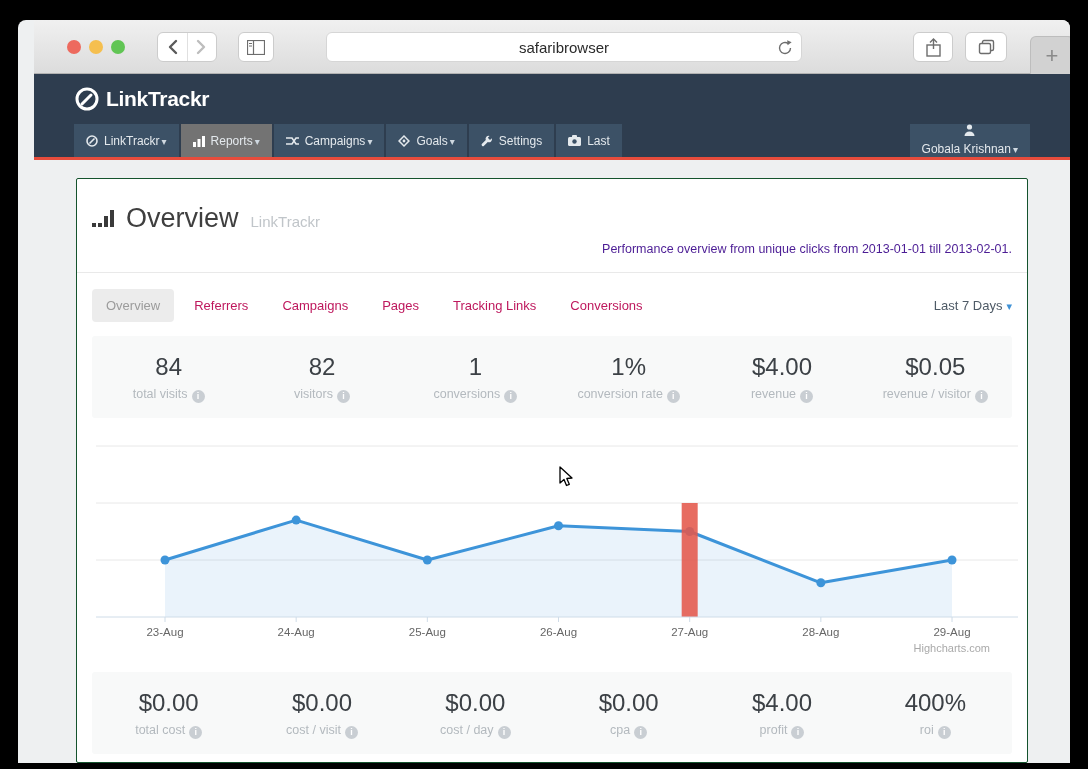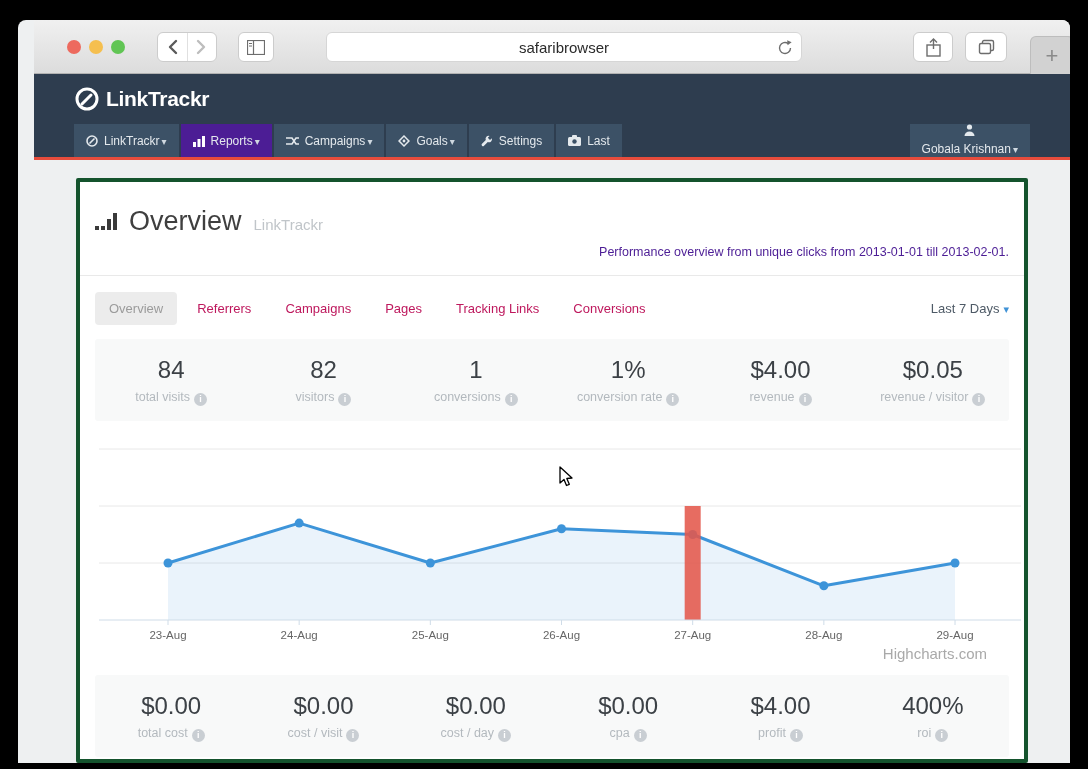--- a/index.html
+++ b/index.html
@@ -37,27 +37,27 @@
 
   
   .brandbar { height:50px; flex:0 0 50px; background:#2e3d4f; display:flex; align-items:center; padding-left:40px; }
   .brand { display:flex; align-items:center; gap:6px; color:#fff; font-size:21px; font-weight:bold; letter-spacing:-0.3px; }
 
   
   .navbar { height:36px; flex:0 0 36px; background:#2e3d4f; border-bottom:3px solid #e74c3c;
             display:flex; align-items:stretch; padding-left:40px; gap:2px; }
   .nav-btn { display:flex; align-items:center; gap:6px; padding:0 12px; background:#3c5166;
              color:#e4e9ed; font-size:12px; cursor:pointer; white-space:nowrap; }
-  .nav-btn.active { background:#4c1d95; }
+  .nav-btn.active { background:#737373; }
   .nav-btn .caret::after { content:"▾"; font-size:10px; margin-left:2px; color:#cfd8e0; }
   .nav-user { margin-left:auto; margin-right:40px;flex-direction:column; }
 
   
   .content { flex:1; background:#eef0f1; padding:18px 42px 0 42px; overflow:hidden; }
-  .card { background:#fff; border:4px solid #14532d; border-radius:2px; height:100%; padding:0 15px; }
+  .card { background:#fff; border:1px solid #14532d; border-radius:2px; height:100%; padding:0 15px; }
 
   .page-header { padding:24px 0 0 0; }
   .title-row { display:flex; align-items:center; gap:10px; }
   .page-title { font-size:27px; color:#3f3f3f; }
   .page-title-suffix { font-size:15px; color:#c0c5c9; margin-left:2px; padding-top:6px; }
   .page-subtitle { font-size:12.5px; color:#4c1d95; margin-top:8px;text-align:right; }
   .hr { border-top:1px solid #e9e9e9; margin:16px -15px 0 -15px; }
 
   .tabs-row { display:flex; align-items:center; padding:16px 0 14px 0; }
   .tab { font-size:13px; color:#be185d; padding:9px 14px; margin-right:6px; border-radius:4px; cursor:pointer; }
@@ -68,21 +68,21 @@
   .stats-box { background:#f8f9f9; border-radius:3px; display:flex; padding:17px 0 15px 0; }
   .stat { flex:1; text-align:center; }
   .stat-value { font-size:24px; color:#3c4146; }
   .stat-label { font-size:12.5px; color:#b3b9be; margin-top:6px; }
   .info { display:inline-block; width:13px; height:13px; background:#c9ced3; border-radius:50%;
           color:#fff; font-size:9px; font-weight:bold; line-height:13px; text-align:center;
           margin-left:4px; vertical-align:-1px; }
   .info::after { content:"i"; }
 
   .chart-wrap { position:relative; margin-top:6px; height:244px; }
-  .credits { position:absolute; right:22px; top:218px; font-size:15px; color:#a9a9a9; }
+  .credits { position:absolute; right:22px; top:218px; font-size:11px; color:#a9a9a9; }
 
   .stats-bottom { margin-top:4px;justify-content:center; }
 
   
   .cursor { position:absolute; left:556px; top:466px; pointer-events:none; }
 </style>
 </head>
 <body>
 
 <div class="window">

